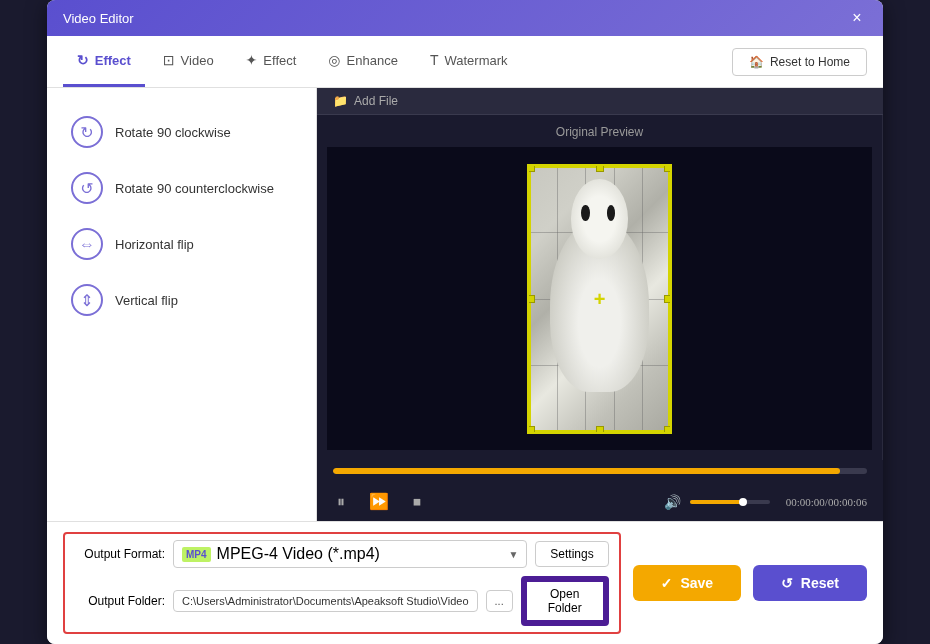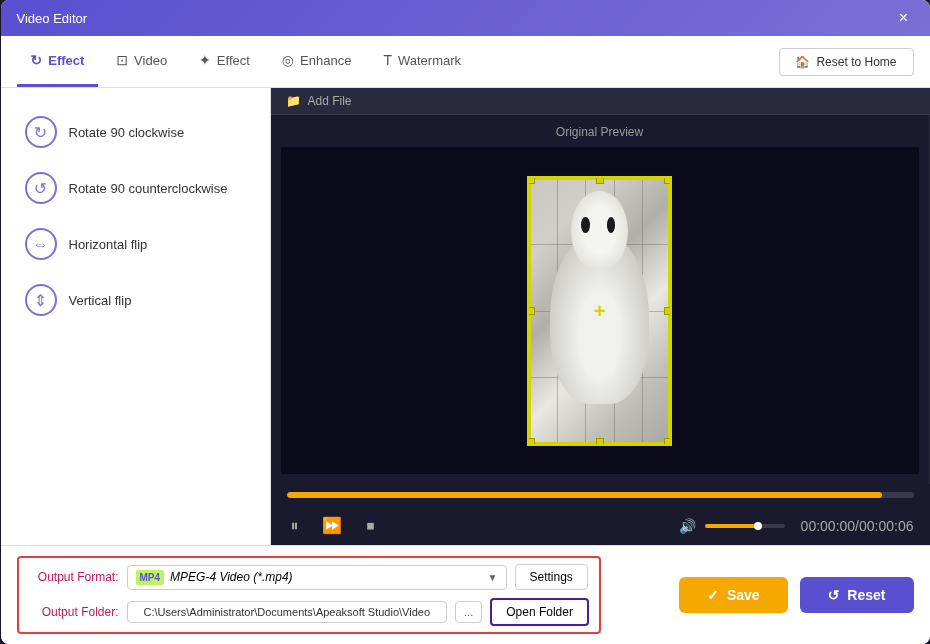--- a/index.html
+++ b/index.html
@@ -7,21 +7,21 @@
       font-family: 'Segoe UI', Arial, sans-serif;
       background: #1a1a2e;
       display: flex;
       align-items: center;
       justify-content: center;
       width: 930px;
       height: 644px;
       overflow: hidden;
     }
     .window {
-      width: 929px;
+      width: 836px;
       height: 644px;
       background: #f0f0f5;
       border-radius: 8px;
       overflow: hidden;
       display: flex;
       flex-direction: column;
       box-shadow: 0 4px 20px rgba(0,0,0,0.5);
     }
     .title-bar {
       background: linear-gradient(135deg, #5a4fcf, #7b6fd6);
@@ -369,40 +369,41 @@
       right: 28%;
       top: 50%;
       transform: translateY(-50%);
       width: 8px;
       height: 8px;
       background: white;
       border-radius: 50%;
     }
     .time-display {
       color: #aaa;
-      font-size: 14px;
+      font-size: 11px;
       white-space: nowrap;
+      font-family: Liberation Serif, serif;
     }
     .bottom-bar {
       background: white;
       border-top: 1px solid #e0e0e0;
       padding: 10px 16px;
       flex-shrink: 0;
       display: flex;
       flex-direction: column;
       gap: 8px;
     }
     .format-row, .folder-row {
       display: flex;
       align-items: center;
       gap: 8px;
     }
     .row-label {
       font-size: 12px;
-      color: #be185d;
+      color: #000000;
       min-width: 90px;
       text-align: right;
     }
     .format-select {
       flex: 1;
       display: flex;
       align-items: center;
       border: 1px solid #ccc;
       border-radius: 4px;
       padding: 4px 8px;
@@ -414,57 +415,57 @@
       cursor: pointer;
     }
     .format-icon {
       color: #5a4fcf;
       font-size: 10px;
       background: #bef264;
       padding: 2px 4px;
       border-radius: 2px;
       font-weight: bold;
     }
-    .format-text { flex: 1; font-size: 12px; font-style: italic; }
+    .format-text { flex: 1; font-size: 16px; }
     .select-arrow {
       font-size: 10px;
       color: #666;
     }
     .settings-btn {
       padding: 5px 14px;
       border: 1px solid #ccc;
       border-radius: 4px;
       background: white;
       cursor: pointer;
       font-size: 12px;
     }
     .folder-input {
       flex: 1;
       border: 1px solid #ccc;
       border-radius: 4px;
-      padding: 4px 16px;
+      padding: 4px 8px;
       font-size: 12px;
       max-width: 380px;
       display: flex;
       align-items: center;
       gap: 4px;
       color: #333;
     }
     .more-btn {
       padding: 4px 8px;
       border: 1px solid #ccc;
       border-radius: 4px;
       background: white;
       cursor: pointer;
       font-size: 11px;
       color: #555;
     }
     .open-folder-btn {
       padding: 5px 14px;
-      border: 2px solid #4c1d95;
+      border: 6px solid #4c1d95;
       border-radius: 4px;
       background: white;
       cursor: pointer;
       font-size: 12px;
     }
     .action-btns {
       display: flex;
       gap: 12px;
       margin-left: auto;
       align-items: center;

